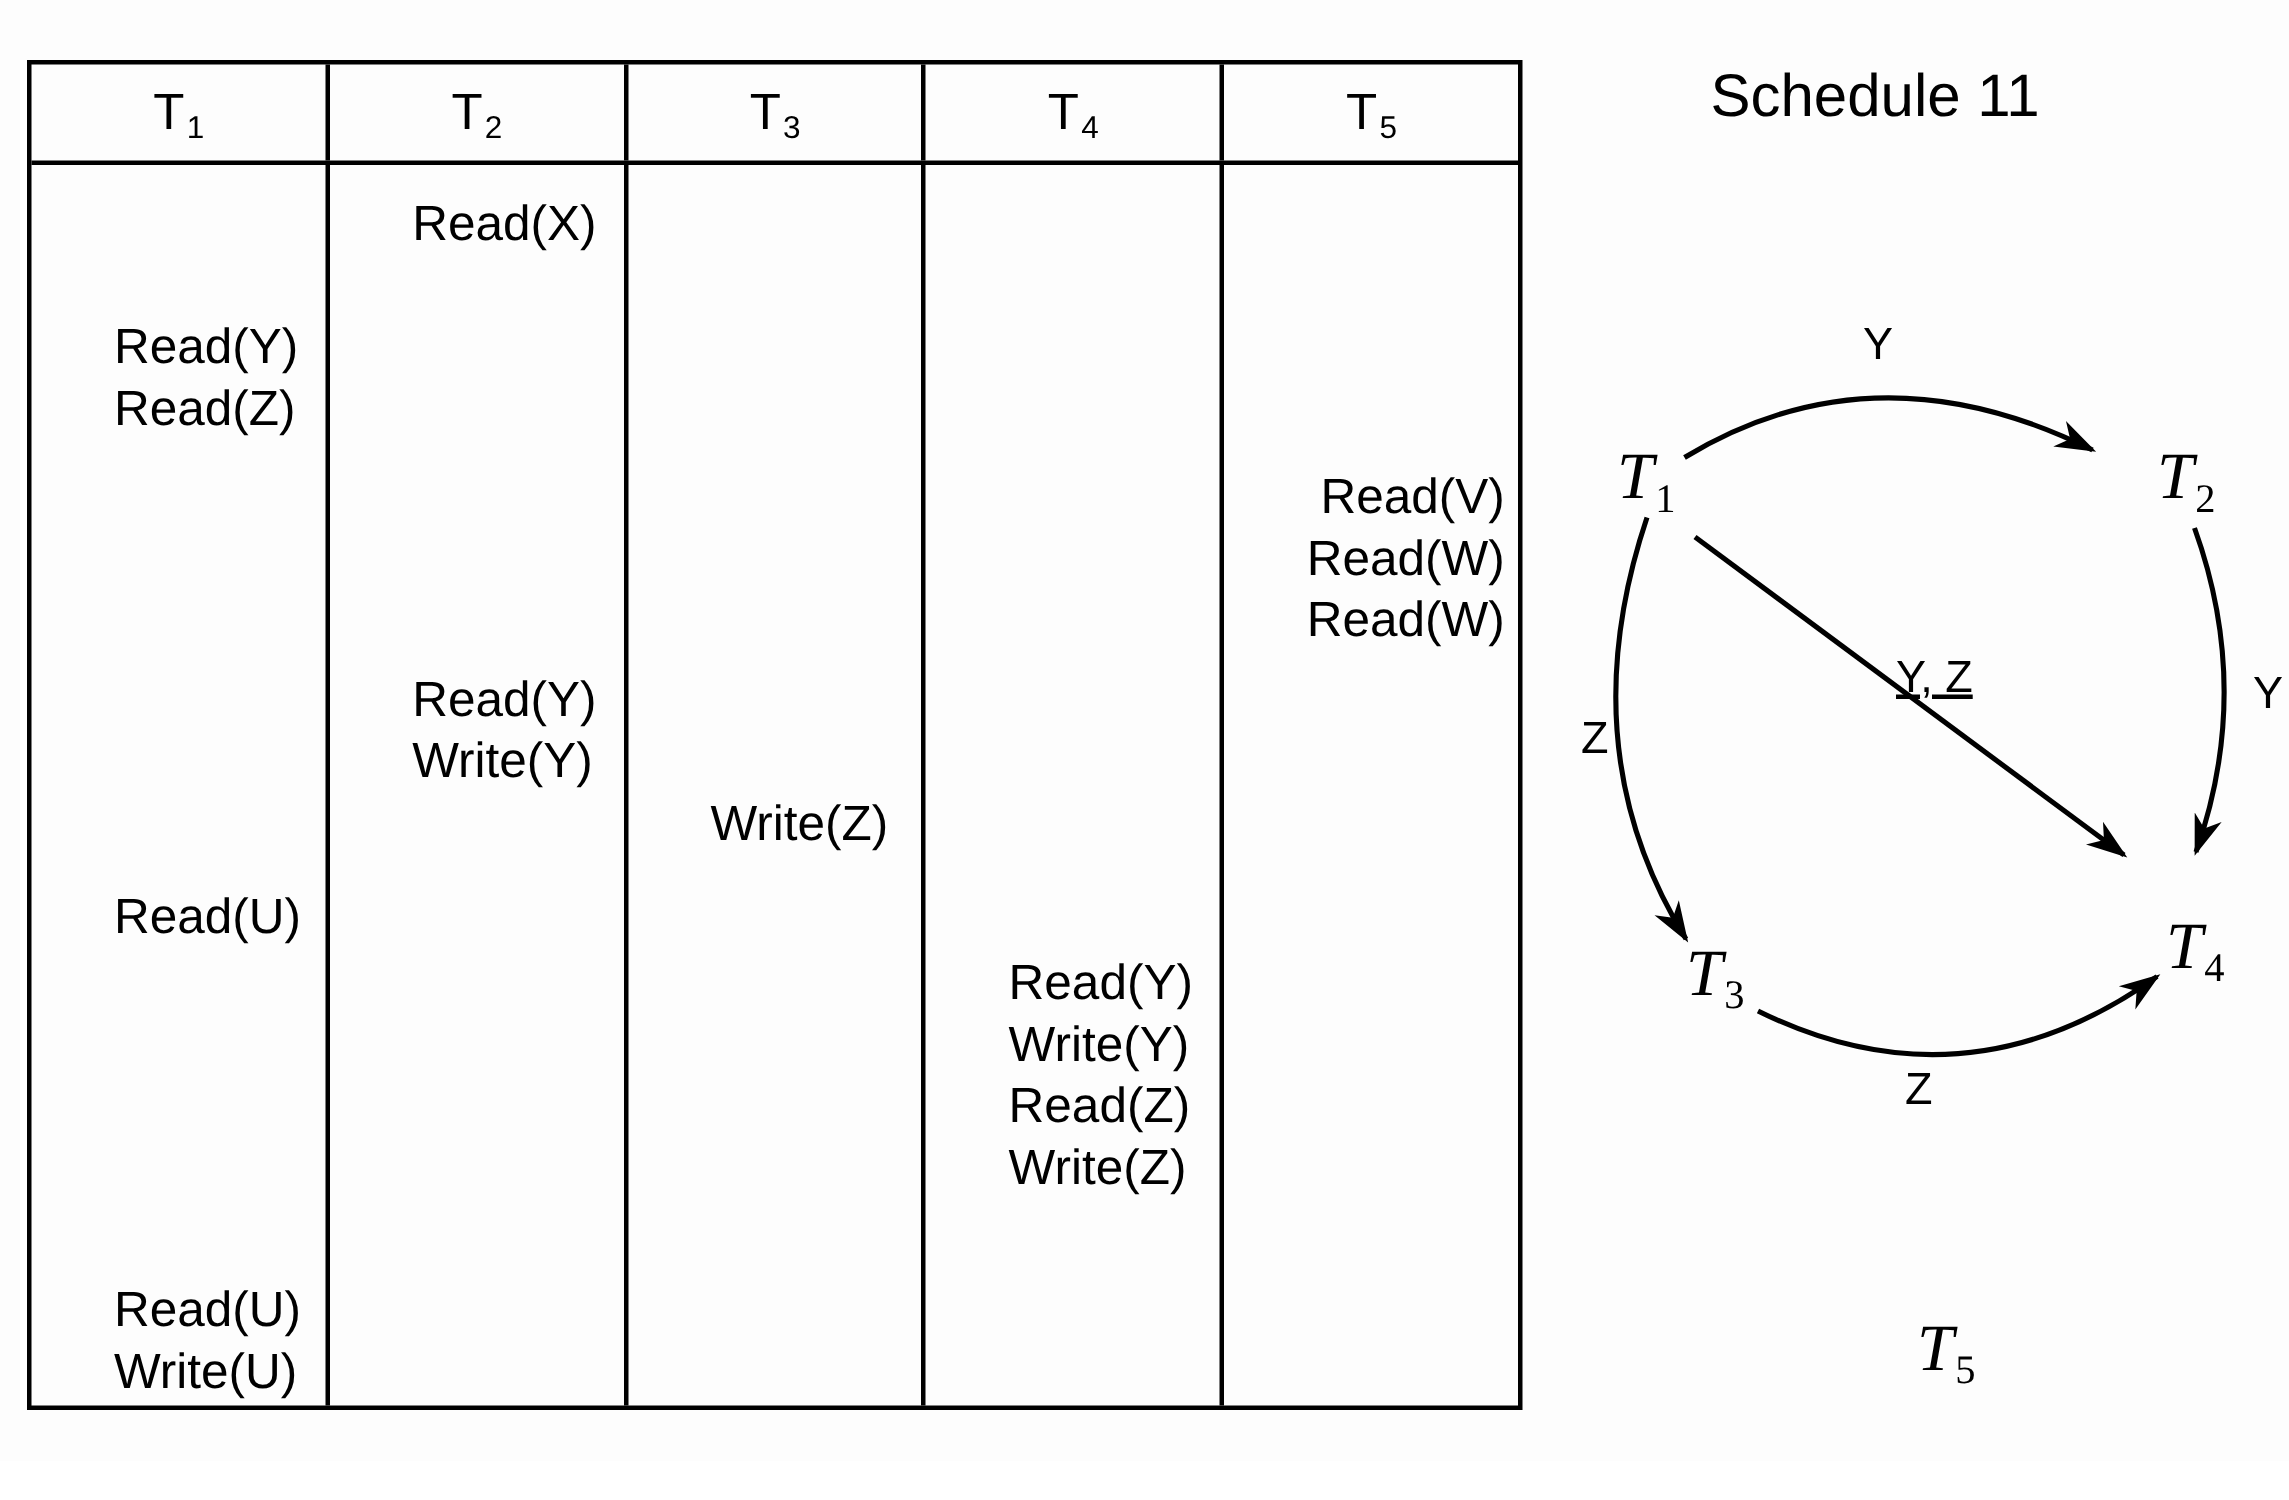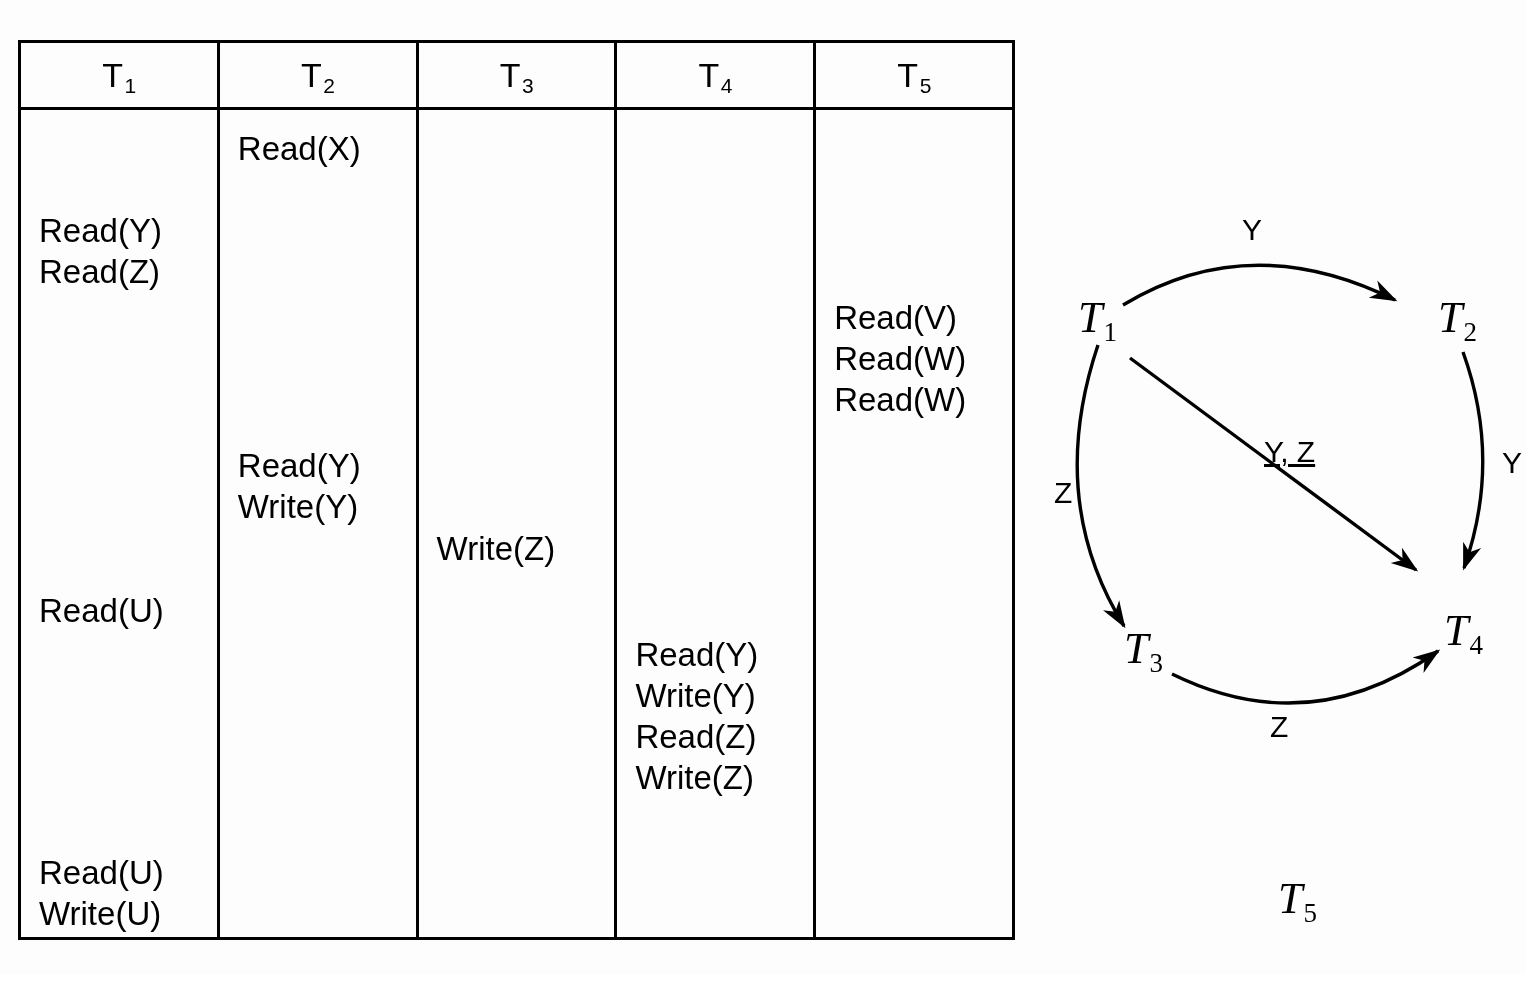--- a/index.html
+++ b/index.html
@@ -59,20 +59,21 @@
     vertical-align: baseline;
     position: relative;
     top: 6px;
     left: 1px;
   }
   .bcell {
     flex: 1 1 0;
     border-right: 3px solid #000;
     position: relative;
     box-sizing: border-box;
+    margin-left: 37px;
   }
   .bcell:last-child { border-right: none; }
 
   .op-block {
     position: absolute;
     left: 18px;
     font-size: 33px;
     line-height: 41px;
     white-space: nowrap;
   }
@@ -184,32 +185,33 @@
       <div class="bcell">
         <div class="op-block" style="top: 524px;">
           <span class="op-line">Read(Y)</span>
           <span class="op-line">Write(Y)</span>
           <span class="op-line">Read(Z)</span>
           <span class="op-line">Write(Z)</span>
         </div>
       </div>
 
       <div class="bcell">
-        <div class="op-block" style="top: 187px;">
+        <div class="op-block" style="top: 200px; text-align: right;">
           <span class="op-line">Read(V)</span>
           <span class="op-line">Read(W)</span>
           <span class="op-line">Read(W)</span>
         </div>
       </div>
 
     </div>
   </div>
 
   <div class="graph-panel">
 
+    <div class="graph-title">Schedule 11</div>
 
     <svg class="graph-svg" viewBox="0 0 506 1000">
       <defs>
         <marker id="arrowhead" markerWidth="9" markerHeight="9" refX="7.2" refY="3.1" orient="auto" markerUnits="strokeWidth">
           <path d="M0,0.3 L8,3.1 L0,5.9 L2.3,3.1 Z" fill="#000"></path>
         </marker>
       </defs>
 
       <path d="M 103 305 Q 230 228 375 300" fill="none" stroke="#000" stroke-width="3.4" marker-end="url(#arrowhead)"></path>
 

